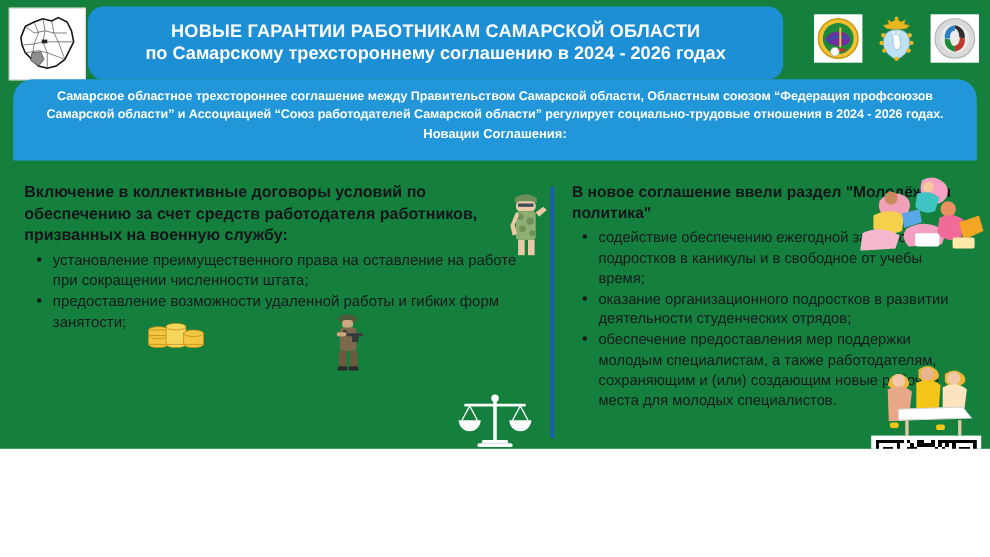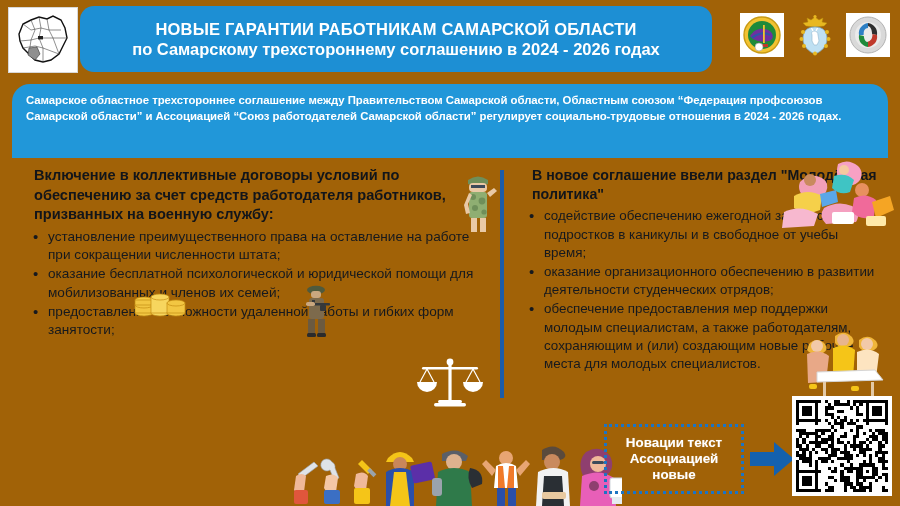--- a/index.html
+++ b/index.html
@@ -8,22 +8,22 @@
   }
   body {
     width: 900px;
     height: 506px;
     overflow: hidden;
     font-family: "Liberation Sans", sans-serif;
   }
   #poster {
     position: relative;
     width: 900px;
-    height: 506px;
-    background: #a16207;
+    height: 408px;
+    background: #15803d;
     overflow: hidden;
   }
 
   
   #header-band {
     position: absolute;
     left: 0; top: 0;
     width: 900px; height: 78px;
   }
   #region-map {
@@ -82,26 +82,27 @@
     align-items: center;
     justify-content: center;
     overflow: hidden;
   }
   .logo-box.transparent { background: transparent; }
   .logo-box svg { display: block; }
 
   
   #intro-band {
     position: absolute;
-    left: 12px; top: 84px;
+    left: 12px; top: 72px;
     width: 876px; height: 74px;
     background: #2197D9;
     border-radius: 18px 18px 0 0;
     box-sizing: border-box;
     padding: 8px 14px 20px 14px;
+    text-align: center;
   }
   #intro-text {
     color: #ffffff;
     font-weight: bold;
     font-size: 11.4px;
     line-height: 1.42;
     letter-spacing: -0.05px;
   }
   #intro-subtitle {
     color: #ffffff;
@@ -128,21 +129,21 @@
     position: absolute;
     left: 516px; top: 166px;
     width: 368px;
   }
 
   .col-heading {
     font-weight: bold;
     font-size: 14.6px;
     line-height: 1.35;
     color: #12151A;
-    margin: 0 0 3px 16px;
+    margin: 0 0 3px 4px;
   }
   #right-column .col-heading { font-size: 14.2px; }
 
   ul.bullets {
     margin: 0;
     padding: 0 0 0 30px;
     list-style: none;
   }
   ul.bullets li {
     position: relative;
@@ -279,38 +280,38 @@
           <path d="M11 20 C10 14, 14 9, 20 8 L20 13 C17 13, 15 16, 16 20 Z" fill="#2d7fc4"></path>
           <circle cx="20" cy="20" r="4.4" fill="#eaeaea"></circle>
         </svg>
       </div>
 
     </div>
   </div>
 
   <div id="intro-band">
     <div id="intro-text">Самарское областное трехстороннее соглашение между Правительством Самарской области, Областным союзом “Федерация профсоюзов Самарской области” и Ассоциацией “Союз работодателей Самарской области”  регулирует социально-трудовые отношения в 2024 - 2026 годах.</div>
+    <div id="intro-subtitle">Новации Соглашения:</div>
   </div>
 
   <div id="column-divider"></div>
 
   <div id="left-column">
     <div class="col-heading">Включение в коллективные договоры условий по обеспечению за счет средств работодателя работников, призванных на военную службу:</div>
     <ul class="bullets">
       <li>установление преимущественного права на оставление на работе при сокращении численности штата;</li>
-      <li>оказание бесплатной психологической и юридической помощи для мобилизованных и членов их семей;</li>
       <li>предоставление возможности удаленной работы и гибких форм занятости;</li>
     </ul>
   </div>
 
   <div id="right-column">
     <div class="col-heading">В новое соглашение ввели раздел "Молодёжная политика"</div>
     <ul class="bullets">
       <li>содействие обеспечению ежегодной занятости подростков в каникулы и в свободное от учебы время;</li>
-      <li>оказание организационного обеспечению в развитии деятельности студенческих отрядов;</li>
+      <li>оказание организационного подростков в развитии деятельности студенческих отрядов;</li>
       <li>обеспечение предоставления мер поддержки молодым специалистам, а также работодателям, сохраняющим и (или) создающим новые рабочие места для молодых специалистов.</li>
     </ul>
   </div>
 
   <div class="deco" id="soldier-salute">
     <svg viewBox="0 0 46 68" xmlns="http://www.w3.org/2000/svg">
       <path d="M13 14 q10 -7 20 0 l0 4 q-10 4 -20 0 z" fill="#6f8f5a"></path>
       <rect x="14" y="17" width="18" height="9" rx="4" fill="#e9c9a6"></rect>
       <rect x="16" y="19" width="14" height="3" fill="#3c4a5a"></rect>
       <rect x="14" y="26" width="18" height="26" rx="3" fill="#8fae72"></rect>

